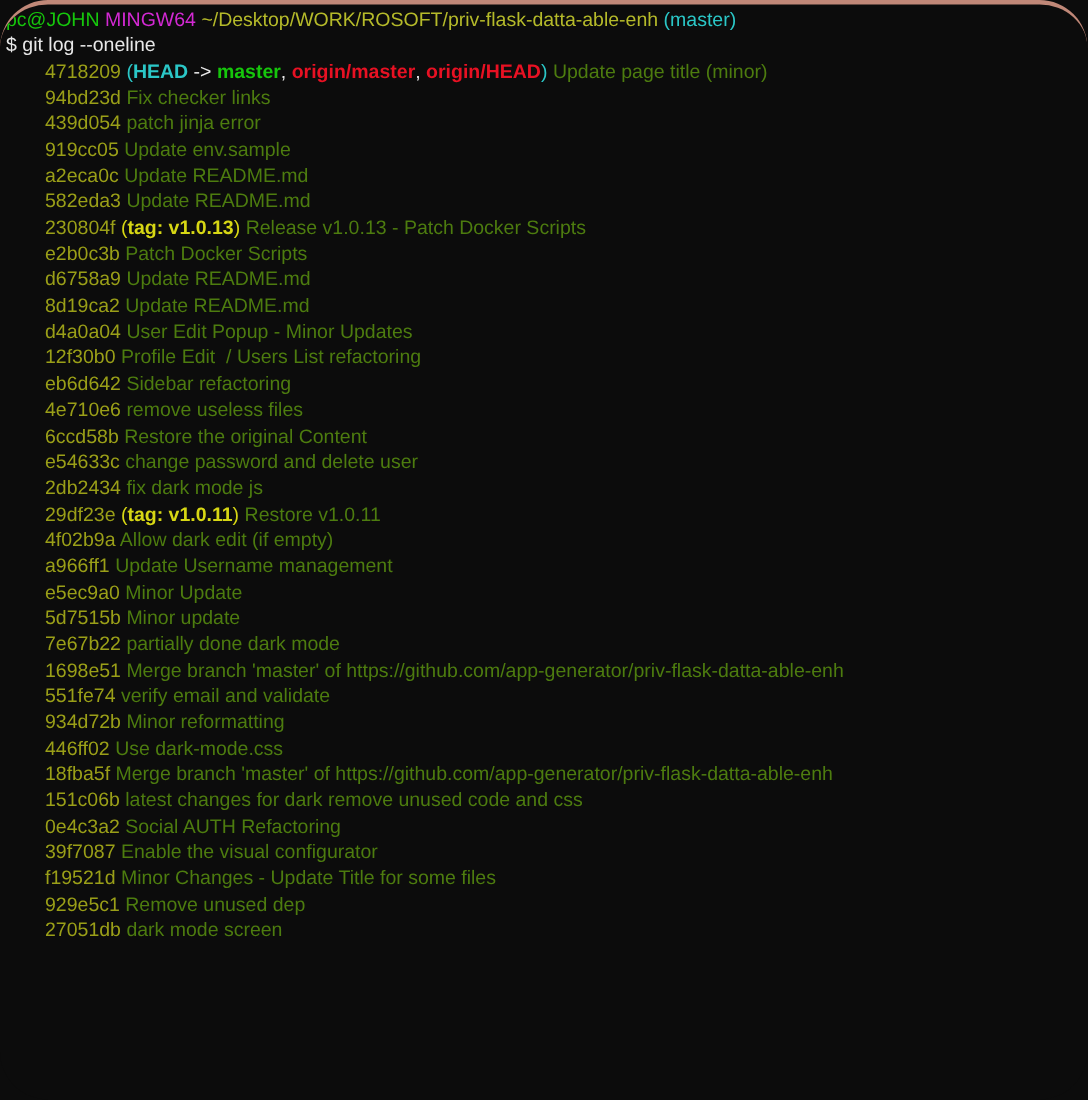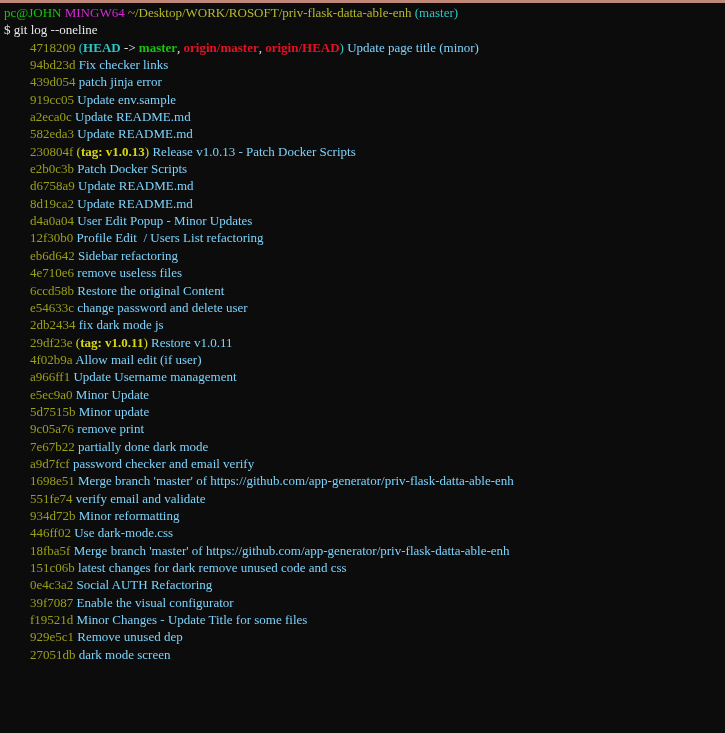--- a/index.html
+++ b/index.html
@@ -8,45 +8,46 @@
     padding: 0;
     background: #0c0c0c;
   }
   #terminal {
     width: 725px;
     height: 733px;
     box-sizing: border-box;
     background: #0c0c0c;
     border-top: 3px solid #c08878;
     overflow: hidden;
-    font-family: Liberation Serif, serif;
+    font-family: Liberation Sans, sans-serif;
     font-size: 13px;
     line-height: 17.35px;
     letter-spacing: 0px;
     position: relative;
+    border-radius: 32px;
   }
   #screen {
     padding: 1px 0 0 4px;
   }
   .line {
     white-space: pre;
     height: 17.35px;
     color: #cccccc;
   }
   .c-green   { color: #16c60c; }
   .c-magenta { color: #d329d3; }
   .c-yellow  { color: #b5ba2a; }
   .c-cyan    { color: #2bc7c7; }
   .c-red     { color: #e81123; }
   .c-white   { color: #e8e8e8; }
   .c-tagyel  { color: #d7d714; font-weight: bold; }
   .c-paren   { color: #d7d714; }
   .bold      { font-weight: bold; }
   .hash      { color: #9a9f18; margin-left: 26px; }
-  .msg       { color: #7dd3fc; }
+  .msg       { color: #4d7c0f; }
 </style>
 </head>
 <body>
 
 <div id="terminal">
   <div id="screen">
 
     <div class="line"><span class="c-green">pc@JOHN</span><span> </span><span class="c-magenta">MINGW64</span><span> </span><span class="c-yellow">~/Desktop/WORK/ROSOFT/priv-flask-datta-able-enh</span><span> </span><span class="c-cyan">(</span><span class="c-cyan">master</span><span class="c-cyan">)</span></div>
 
     <div class="line"><span class="c-white">$</span><span> </span><span class="c-white">git log --oneline</span></div>
@@ -63,27 +64,25 @@
         <div class="line"><span class="hash">d6758a9</span><span> </span><span class="msg">Update README.md</span></div>
         <div class="line"><span class="hash">8d19ca2</span><span> </span><span class="msg">Update README.md</span></div>
         <div class="line"><span class="hash">d4a0a04</span><span> </span><span class="msg">User Edit Popup - Minor Updates</span></div>
         <div class="line"><span class="hash">12f30b0</span><span> </span><span class="msg">Profile Edit  / Users List refactoring</span></div>
         <div class="line"><span class="hash">eb6d642</span><span> </span><span class="msg">Sidebar refactoring</span></div>
         <div class="line"><span class="hash">4e710e6</span><span> </span><span class="msg">remove useless files</span></div>
         <div class="line"><span class="hash">6ccd58b</span><span> </span><span class="msg">Restore the original Content</span></div>
         <div class="line"><span class="hash">e54633c</span><span> </span><span class="msg">change password and delete user</span></div>
         <div class="line"><span class="hash">2db2434</span><span> </span><span class="msg">fix dark mode js</span></div>
         <div class="line"><span class="hash">29df23e</span><span> </span><span class="c-paren">(</span><span class="c-tagyel">tag: v1.0.11</span><span class="c-paren">)</span><span> </span><span class="msg">Restore v1.0.11</span></div>
-        <div class="line"><span class="hash">4f02b9a</span><span> </span><span class="msg">Allow mail edit (if user)</span></div>
+        <div class="line"><span class="hash">4f02b9a</span><span> </span><span class="msg">Allow dark edit (if empty)</span></div>
         <div class="line"><span class="hash">a966ff1</span><span> </span><span class="msg">Update Username management</span></div>
         <div class="line"><span class="hash">e5ec9a0</span><span> </span><span class="msg">Minor Update</span></div>
         <div class="line"><span class="hash">5d7515b</span><span> </span><span class="msg">Minor update</span></div>
-        <div class="line"><span class="hash">9c05a76</span><span> </span><span class="msg">remove print</span></div>
         <div class="line"><span class="hash">7e67b22</span><span> </span><span class="msg">partially done dark mode</span></div>
-        <div class="line"><span class="hash">a9d7fcf</span><span> </span><span class="msg">password checker and email verify</span></div>
         <div class="line"><span class="hash">1698e51</span><span> </span><span class="msg">Merge branch 'master' of https://github.com/app-generator/priv-flask-datta-able-enh</span></div>
         <div class="line"><span class="hash">551fe74</span><span> </span><span class="msg">verify email and validate</span></div>
         <div class="line"><span class="hash">934d72b</span><span> </span><span class="msg">Minor reformatting</span></div>
         <div class="line"><span class="hash">446ff02</span><span> </span><span class="msg">Use dark-mode.css</span></div>
         <div class="line"><span class="hash">18fba5f</span><span> </span><span class="msg">Merge branch 'master' of https://github.com/app-generator/priv-flask-datta-able-enh</span></div>
         <div class="line"><span class="hash">151c06b</span><span> </span><span class="msg">latest changes for dark remove unused code and css</span></div>
         <div class="line"><span class="hash">0e4c3a2</span><span> </span><span class="msg">Social AUTH Refactoring</span></div>
         <div class="line"><span class="hash">39f7087</span><span> </span><span class="msg">Enable the visual configurator</span></div>
         <div class="line"><span class="hash">f19521d</span><span> </span><span class="msg">Minor Changes - Update Title for some files</span></div>
         <div class="line"><span class="hash">929e5c1</span><span> </span><span class="msg">Remove unused dep</span></div>

